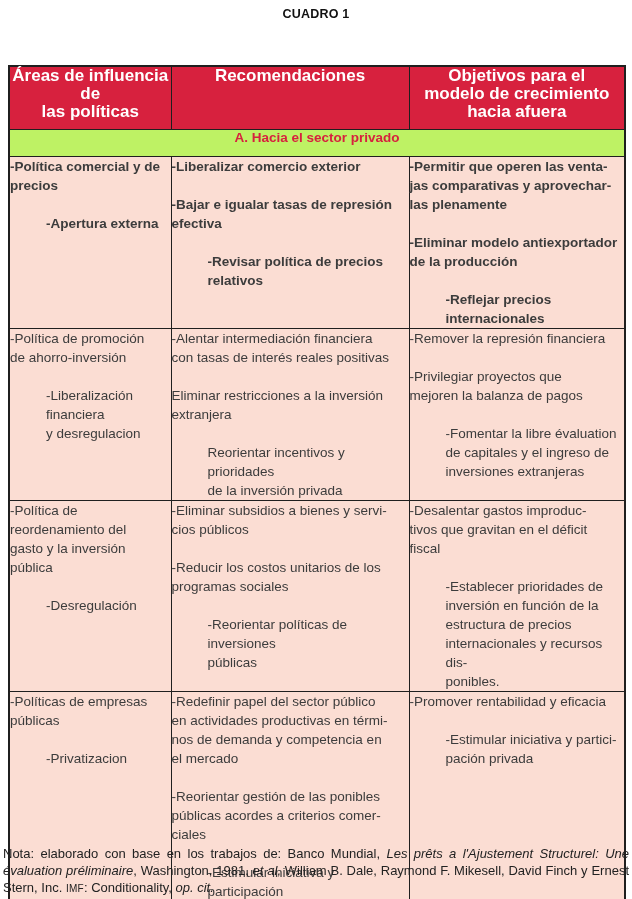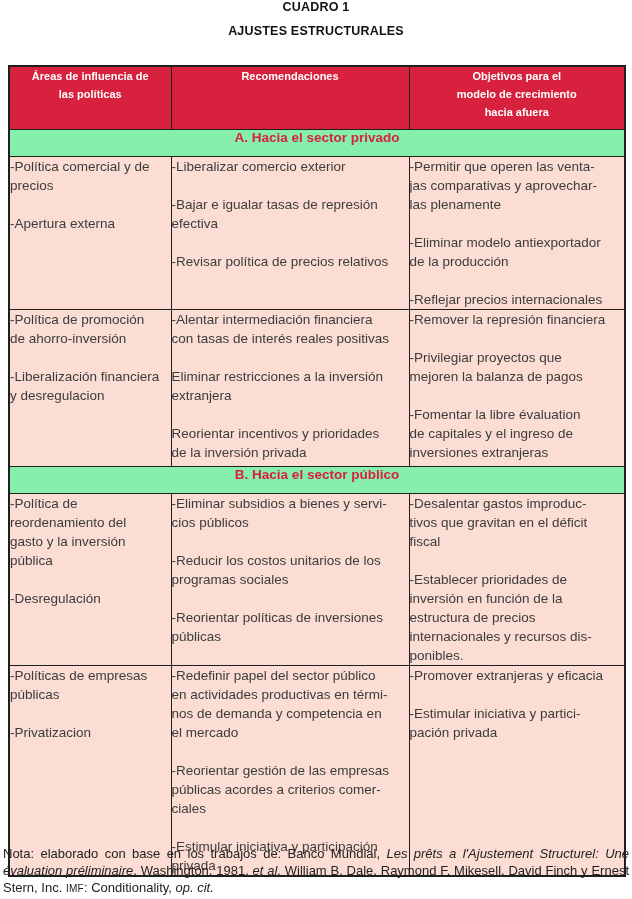--- a/index.html
+++ b/index.html
@@ -1,80 +1,79 @@
 <!DOCTYPE html>
 <html><head>
 <meta charset="utf-8">
 <style>
   html,body{margin:0;padding:0;background:#ffffff;}
   body{
     width:632px;height:899px;position:relative;overflow:hidden;
     font-family:"Liberation Sans","DejaVu Sans",sans-serif;
     -webkit-font-smoothing:antialiased;
   }
-  .titles{ text-align:center; }
+  .titles{ text-align:center; padding-top:7px; }
   .title-line{ font-weight:bold; font-size:12.5px; color:#111; letter-spacing:.2px; }
   .title-line + .title-line{ margin-top:10px; }
 
   table.main{
     position:absolute; left:8px; top:65px; width:616px;
     border-collapse:collapse; table-layout:fixed;
     border:2px solid #1f1f1f;
   }
   table.main th, table.main td{
     border:1.5px solid #1f1f1f;
     vertical-align:top;
     padding:0;
   }
   col.c1{width:162px;} col.c2{width:238px;} col.c3{width:216px;}
 
   tr.r-head{height:63px;}
   tr.r-sec{height:27px;}
-  tr.r-a1{height:143px;}
+  tr.r-a1{height:143px;font-weight:bold;}
   tr.r-a2{height:157px;}
   tr.r-b1{height:157px;}
   tr.r-b2{height:205px;}
 
   th.colhead{
     background:#d7213e; color:#ffffff;
-    font-size:11px; font-weight:bold; line-height:18px;
+    font-size:17px; font-weight:bold; line-height:18px;
     text-align:center; vertical-align:middle;
     white-space:pre-line; padding:4px 6px;
   }
   td.section{
-    background:#86efac; color:#d7213e;
+    background:#bef264; color:#d7213e;
     font-size:13.5px; font-weight:bold;
     text-align:center; vertical-align:middle;
     padding:3px 4px;
   }
   td.cell{
     background:#fbddd3; color:#3c3c3c;
     font-size:13.5px; line-height:19px;
     padding:6px 7px 4px 7px;
   }
   td.cell p{
     margin:0 0 19px 0;
     white-space:pre-line;
   }
-  td.cell p:last-child{margin-bottom:0;}
+  td.cell p:last-child{margin-bottom:0;margin-left:36px;}
 
   .note{
     position:absolute; left:3px; right:3px; top:845px;
     font-size:13px; line-height:17px; color:#222;
     text-align:justify;
   }
   .note .it{ font-style:italic; }
   .note .sc{ font-size:10px; letter-spacing:.3px; }
 </style>
 </head>
 <body>
 
 <div class="titles">
   <div class="title-line">CUADRO 1</div>
-  <div class="title-line">AJUSTES ESTRUCTURALES</div>
 </div>
 
 <table class="main">
   <colgroup>
       <col class="c1">
       <col class="c2">
       <col class="c3">
     </colgroup>
   <thead>
     <tr class="r-head">
@@ -131,23 +130,20 @@
       <td class="cell">
         <p>-Remover la represión financiera</p>
         <p>-Privilegiar proyectos que
 mejoren la balanza de pagos</p>
         <p>-Fomentar la libre évaluation
 de capitales y el ingreso de
 inversiones extranjeras</p>
       </td>
     </tr>
 
-    <tr class="r-sec">
-      <td class="section" colspan="3">B. Hacia el sector público</td>
-    </tr>
 
     <tr class="r-b1">
       <td class="cell">
         <p>-Política de
 reordenamiento del
 gasto y la inversión
 pública</p>
         <p>-Desregulación</p>
       </td>
       <td class="cell">
@@ -174,28 +170,28 @@
       <td class="cell">
         <p>-Políticas de empresas
 públicas</p>
         <p>-Privatizacion</p>
       </td>
       <td class="cell">
         <p>-Redefinir papel del sector público
 en actividades productivas en térmi-
 nos de demanda y competencia en
 el mercado</p>
-        <p>-Reorientar gestión de las empresas
+        <p>-Reorientar gestión de las ponibles
 públicas acordes a criterios comer-
 ciales</p>
         <p>-Estimular iniciativa y participación
 privada</p>
       </td>
       <td class="cell">
-        <p>-Promover extranjeras y eficacia</p>
+        <p>-Promover rentabilidad y eficacia</p>
         <p>-Estimular iniciativa y partici-
 pación privada</p>
       </td>
     </tr>
   </tbody>
 </table>
 
 <div class="note"><span>Nota: elaborado con base en los trabajos de: Banco Mundial, </span><span class="it">Les prêts a l'Ajustement Structurel: Une évaluation préliminaire</span><span>, Washington, 1981, </span><span class="it">et al,</span><span> William B. Dale, Raymond F. Mikesell, David Finch y Ernest Stern, Inc. </span><span class="sc">IMF</span><span>: Conditionality, </span><span class="it">op. cit.</span></div>
 
 </body></html>

